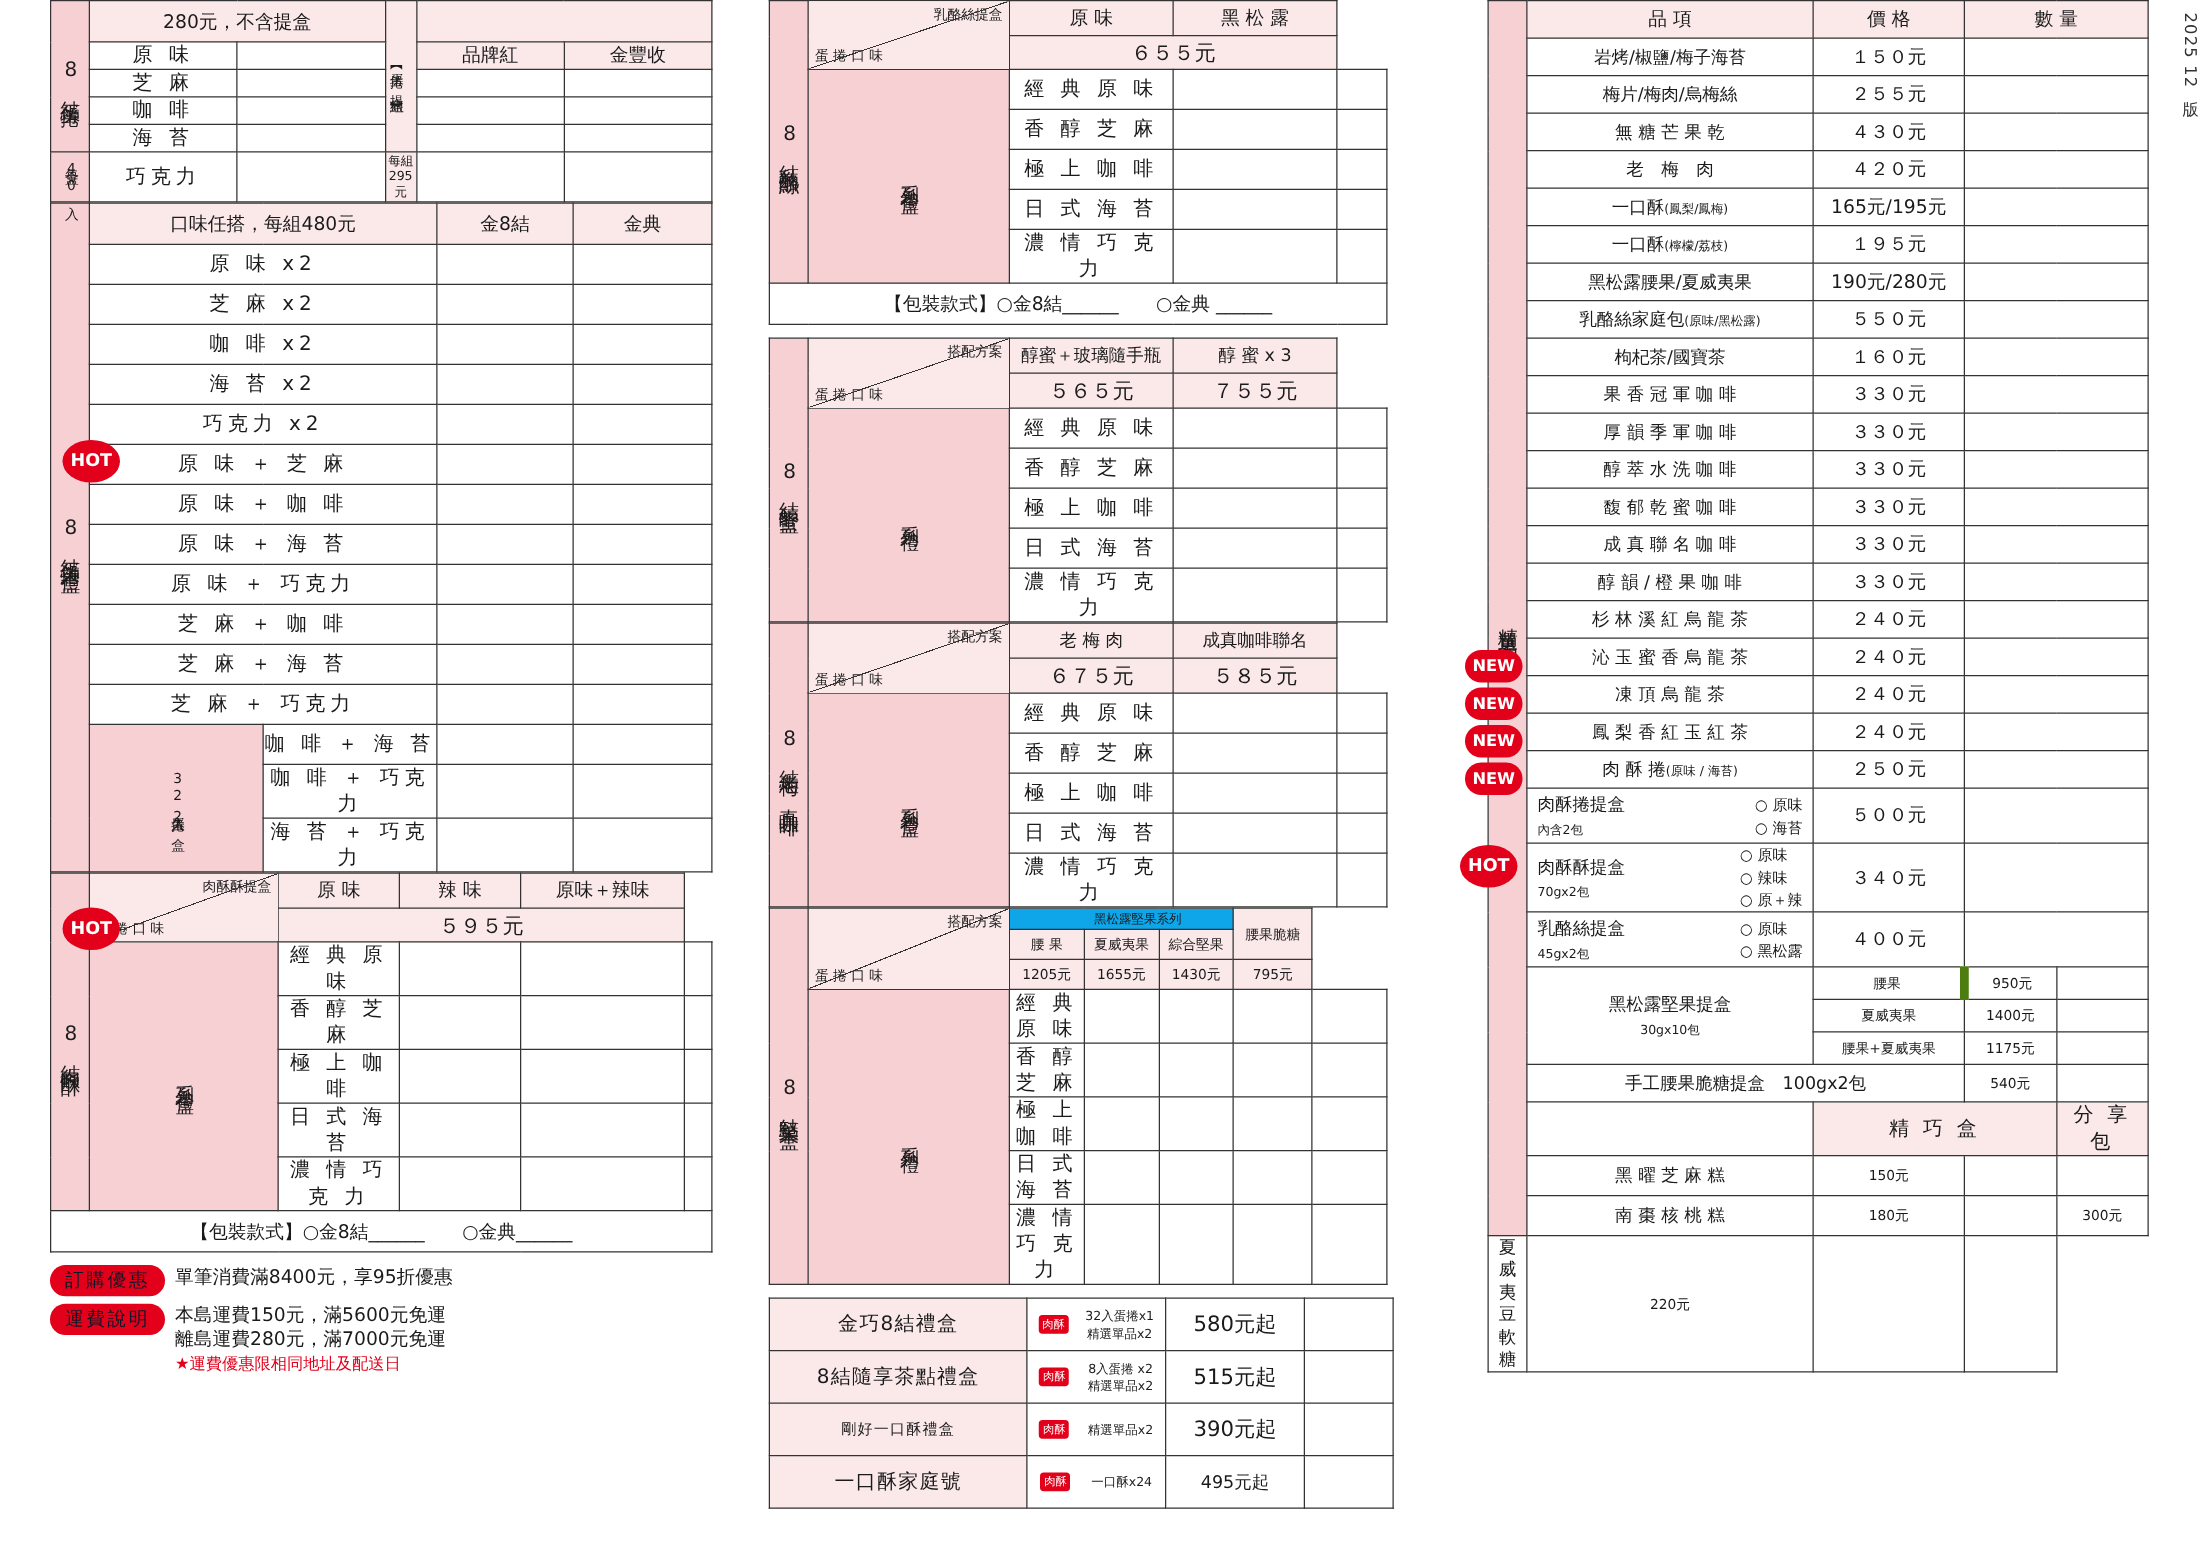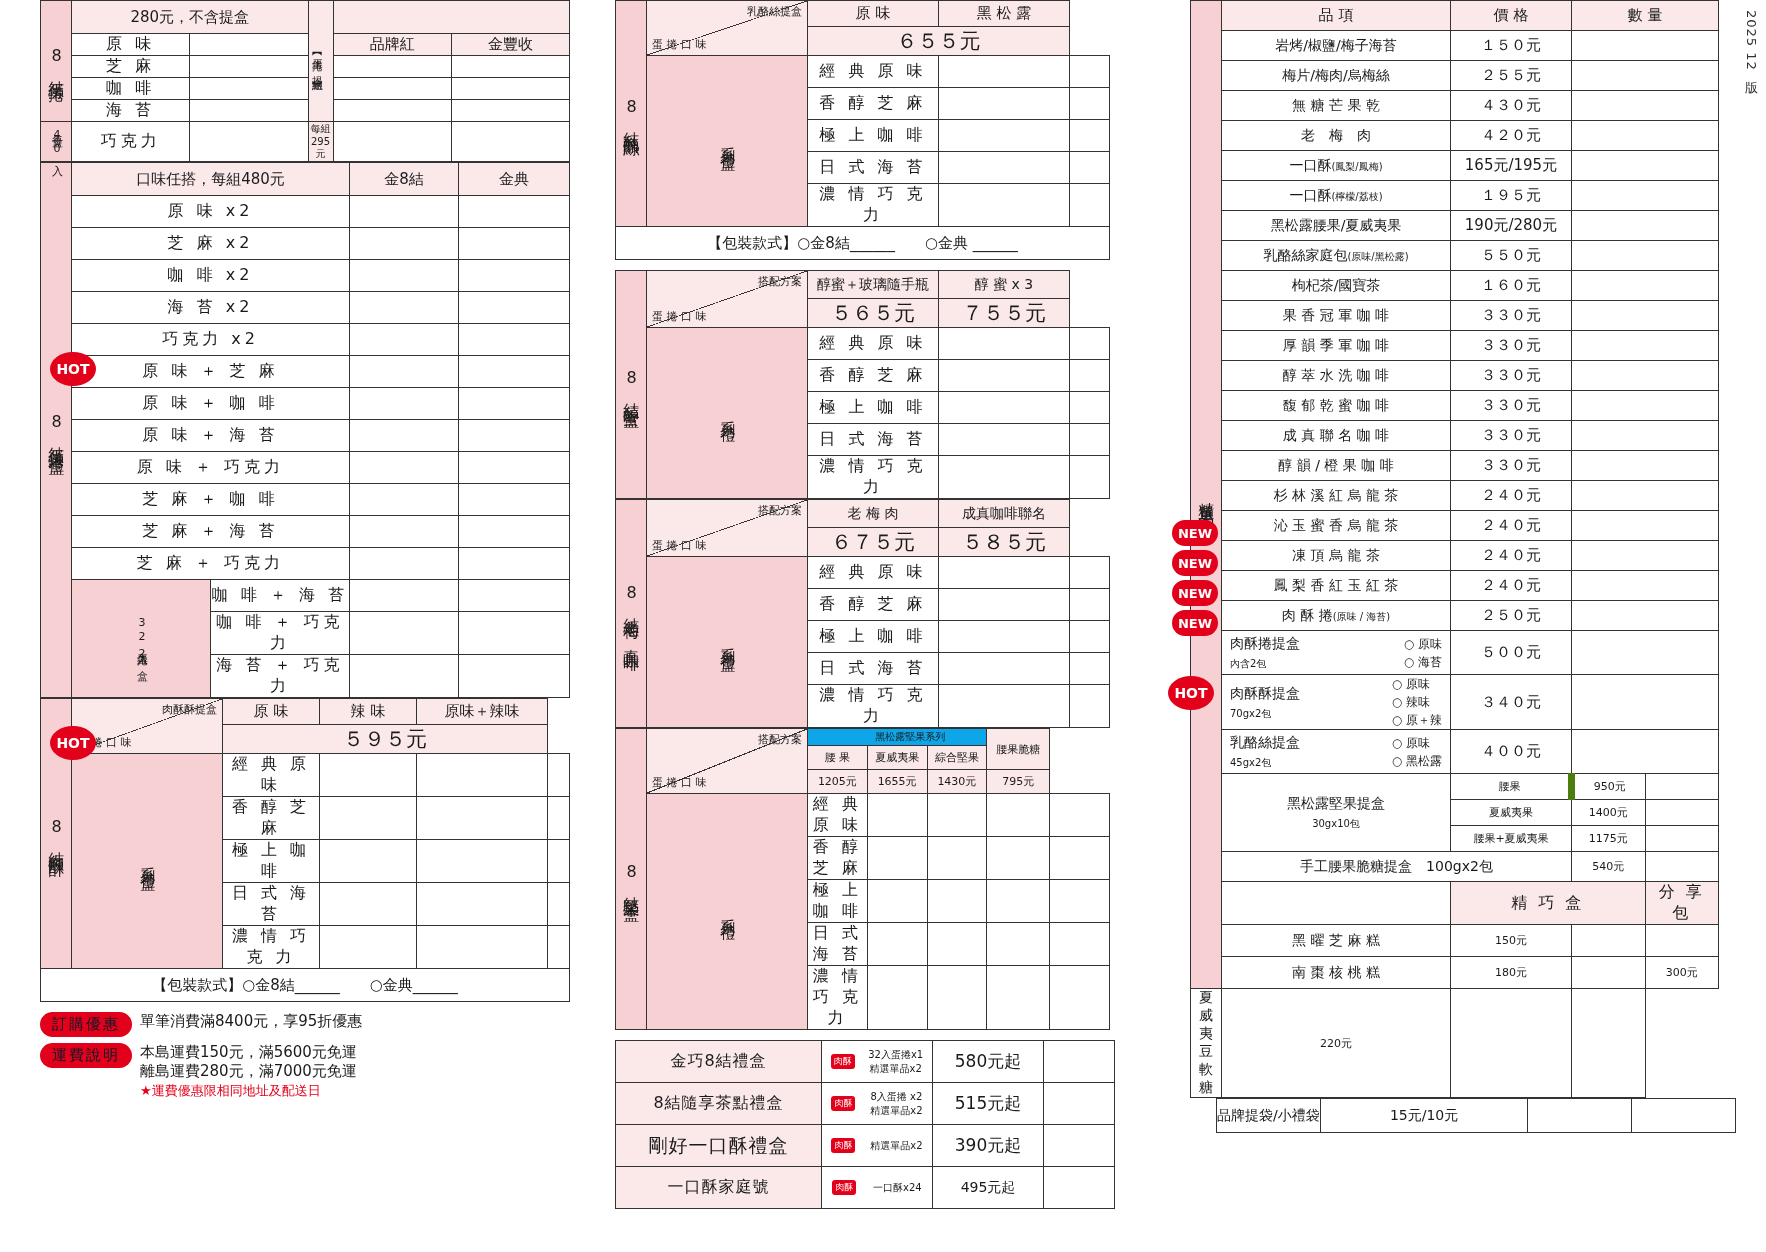--- a/index.html
+++ b/index.html
@@ -13,21 +13,21 @@
   table{border-collapse:collapse;table-layout:fixed;}
   td,th{border:1px solid #333;padding:0;text-align:center;vertical-align:middle;font-weight:normal;font-size:15px;}
   .pinkhdr{background:#0ea5e9;padding-left:26px;}
   .pinklt{background:#fbe9ea;}
   .side{background:#f7d0d4;writing-mode:vertical-rl;text-orientation:upright;letter-spacing:3px;font-size:16px;line-height:1.15;padding:2px;}
   .side-sm{background:#f7d0d4;writing-mode:vertical-rl;text-orientation:upright;font-size:11px;letter-spacing:1px;}
   .vert{writing-mode:vertical-rl;text-orientation:upright;letter-spacing:2px;}
   .sm{font-size:11px;}
   .xs{font-size:10px;}
   .md{font-size:14px;}
-  .lg{font-size:21px;}
+  .lg{font-size:17px;}
   .blank{height:31px;}
   .rowtxt{font-size:16px;letter-spacing:4px;}
 
   .diag{position:relative;overflow:hidden;}
   .diag:after{content:"";position:absolute;left:0;top:0;width:100%;height:100%;
     background:linear-gradient(to right bottom, transparent 49.6%, #333 49.6%, #333 50.4%, transparent 50.4%);}
   .diag .tl{position:absolute;left:5px;bottom:3px;font-size:11px;}
   .diag .br{position:absolute;right:5px;top:3px;font-size:11px;}
 
   .badge{position:absolute;background:#e2001a;color:#fff;border-radius:50%/50%;font-size:14px;
@@ -474,21 +474,21 @@
           <div class="cellflex">
                 <span class="iconbox">肉酥</span>
                 <span class="xs" style="white-space:pre-line;">8入蛋捲 x2
 精選單品x2</span>
               </div>
         </td>
         <td style="font-size:17px;">515元起</td>
         <td></td>
       </tr>
       <tr style="height:42px;">
-        <td class="pinklt" style="font-size:19px;letter-spacing:1px;">剛好一口酥禮盒</td>
+        <td class="pinklt" style="font-size:12px;letter-spacing:1px;">剛好一口酥禮盒</td>
         <td>
           <div class="cellflex">
                 <span class="iconbox">肉酥</span>
                 <span class="xs">精選單品x2</span>
               </div>
         </td>
         <td style="font-size:17px;">390元起</td>
         <td></td>
       </tr>
       <tr style="height:42px;margin-top:18px;">
@@ -695,26 +695,20 @@
         <td class="md">夏 威 夷 豆 軟 糖</td>
         <td class="sm">220元</td>
         <td></td>
         <td></td>
       </tr>
     </tbody>
       </table>
 
     <table style="width:520px;margin-left:26px;">
       <tbody>
-      <tr style="height:34px;">
-        <td class="md">品牌提袋/小禮袋</td>
-        <td colspan="2" class="md">15元/10元</td>
-        <td></td>
-        <td></td>
-      </tr>
     </tbody>
       </table>
 
     <div class="badge newb" style="left:-18px;top:520px;">NEW</div>
     <div class="badge newb" style="left:-18px;top:550px;">NEW</div>
     <div class="badge newb" style="left:-18px;top:580px;">NEW</div>
     <div class="badge newb" style="left:-18px;top:610px;">NEW</div>
     <div class="badge hot" style="left:-22px;top:676px;">HOT</div>
   </div>
 

